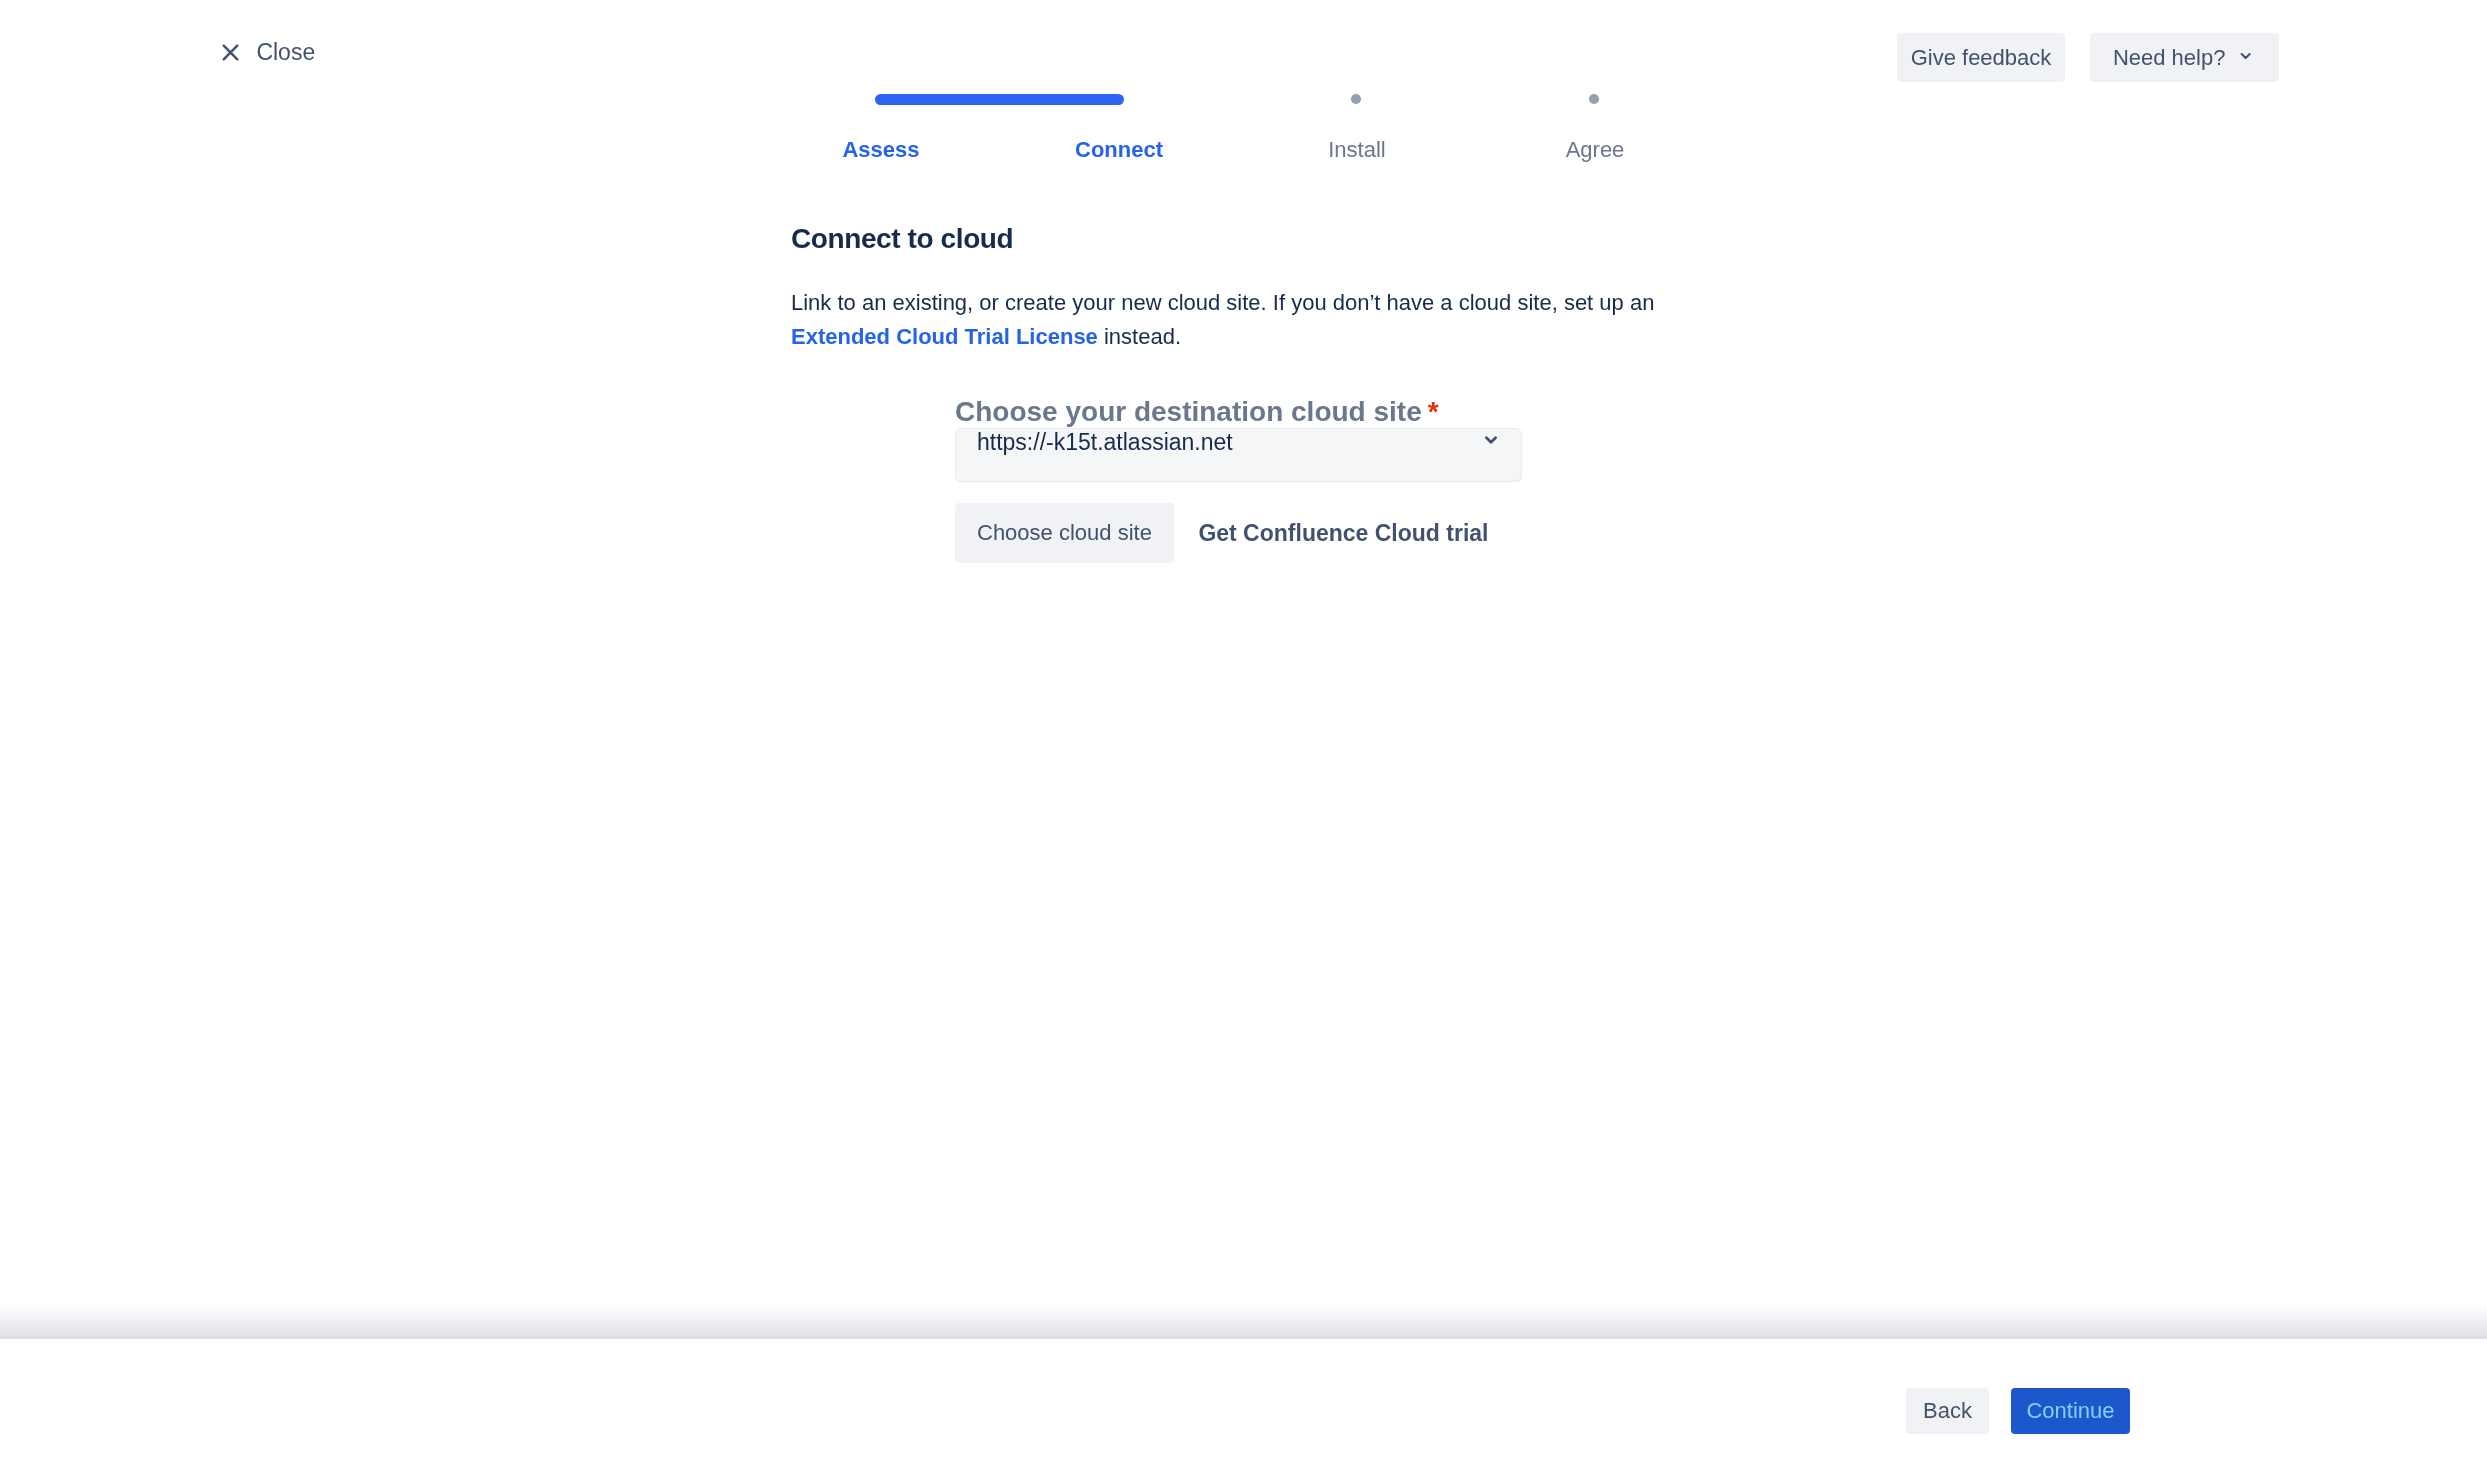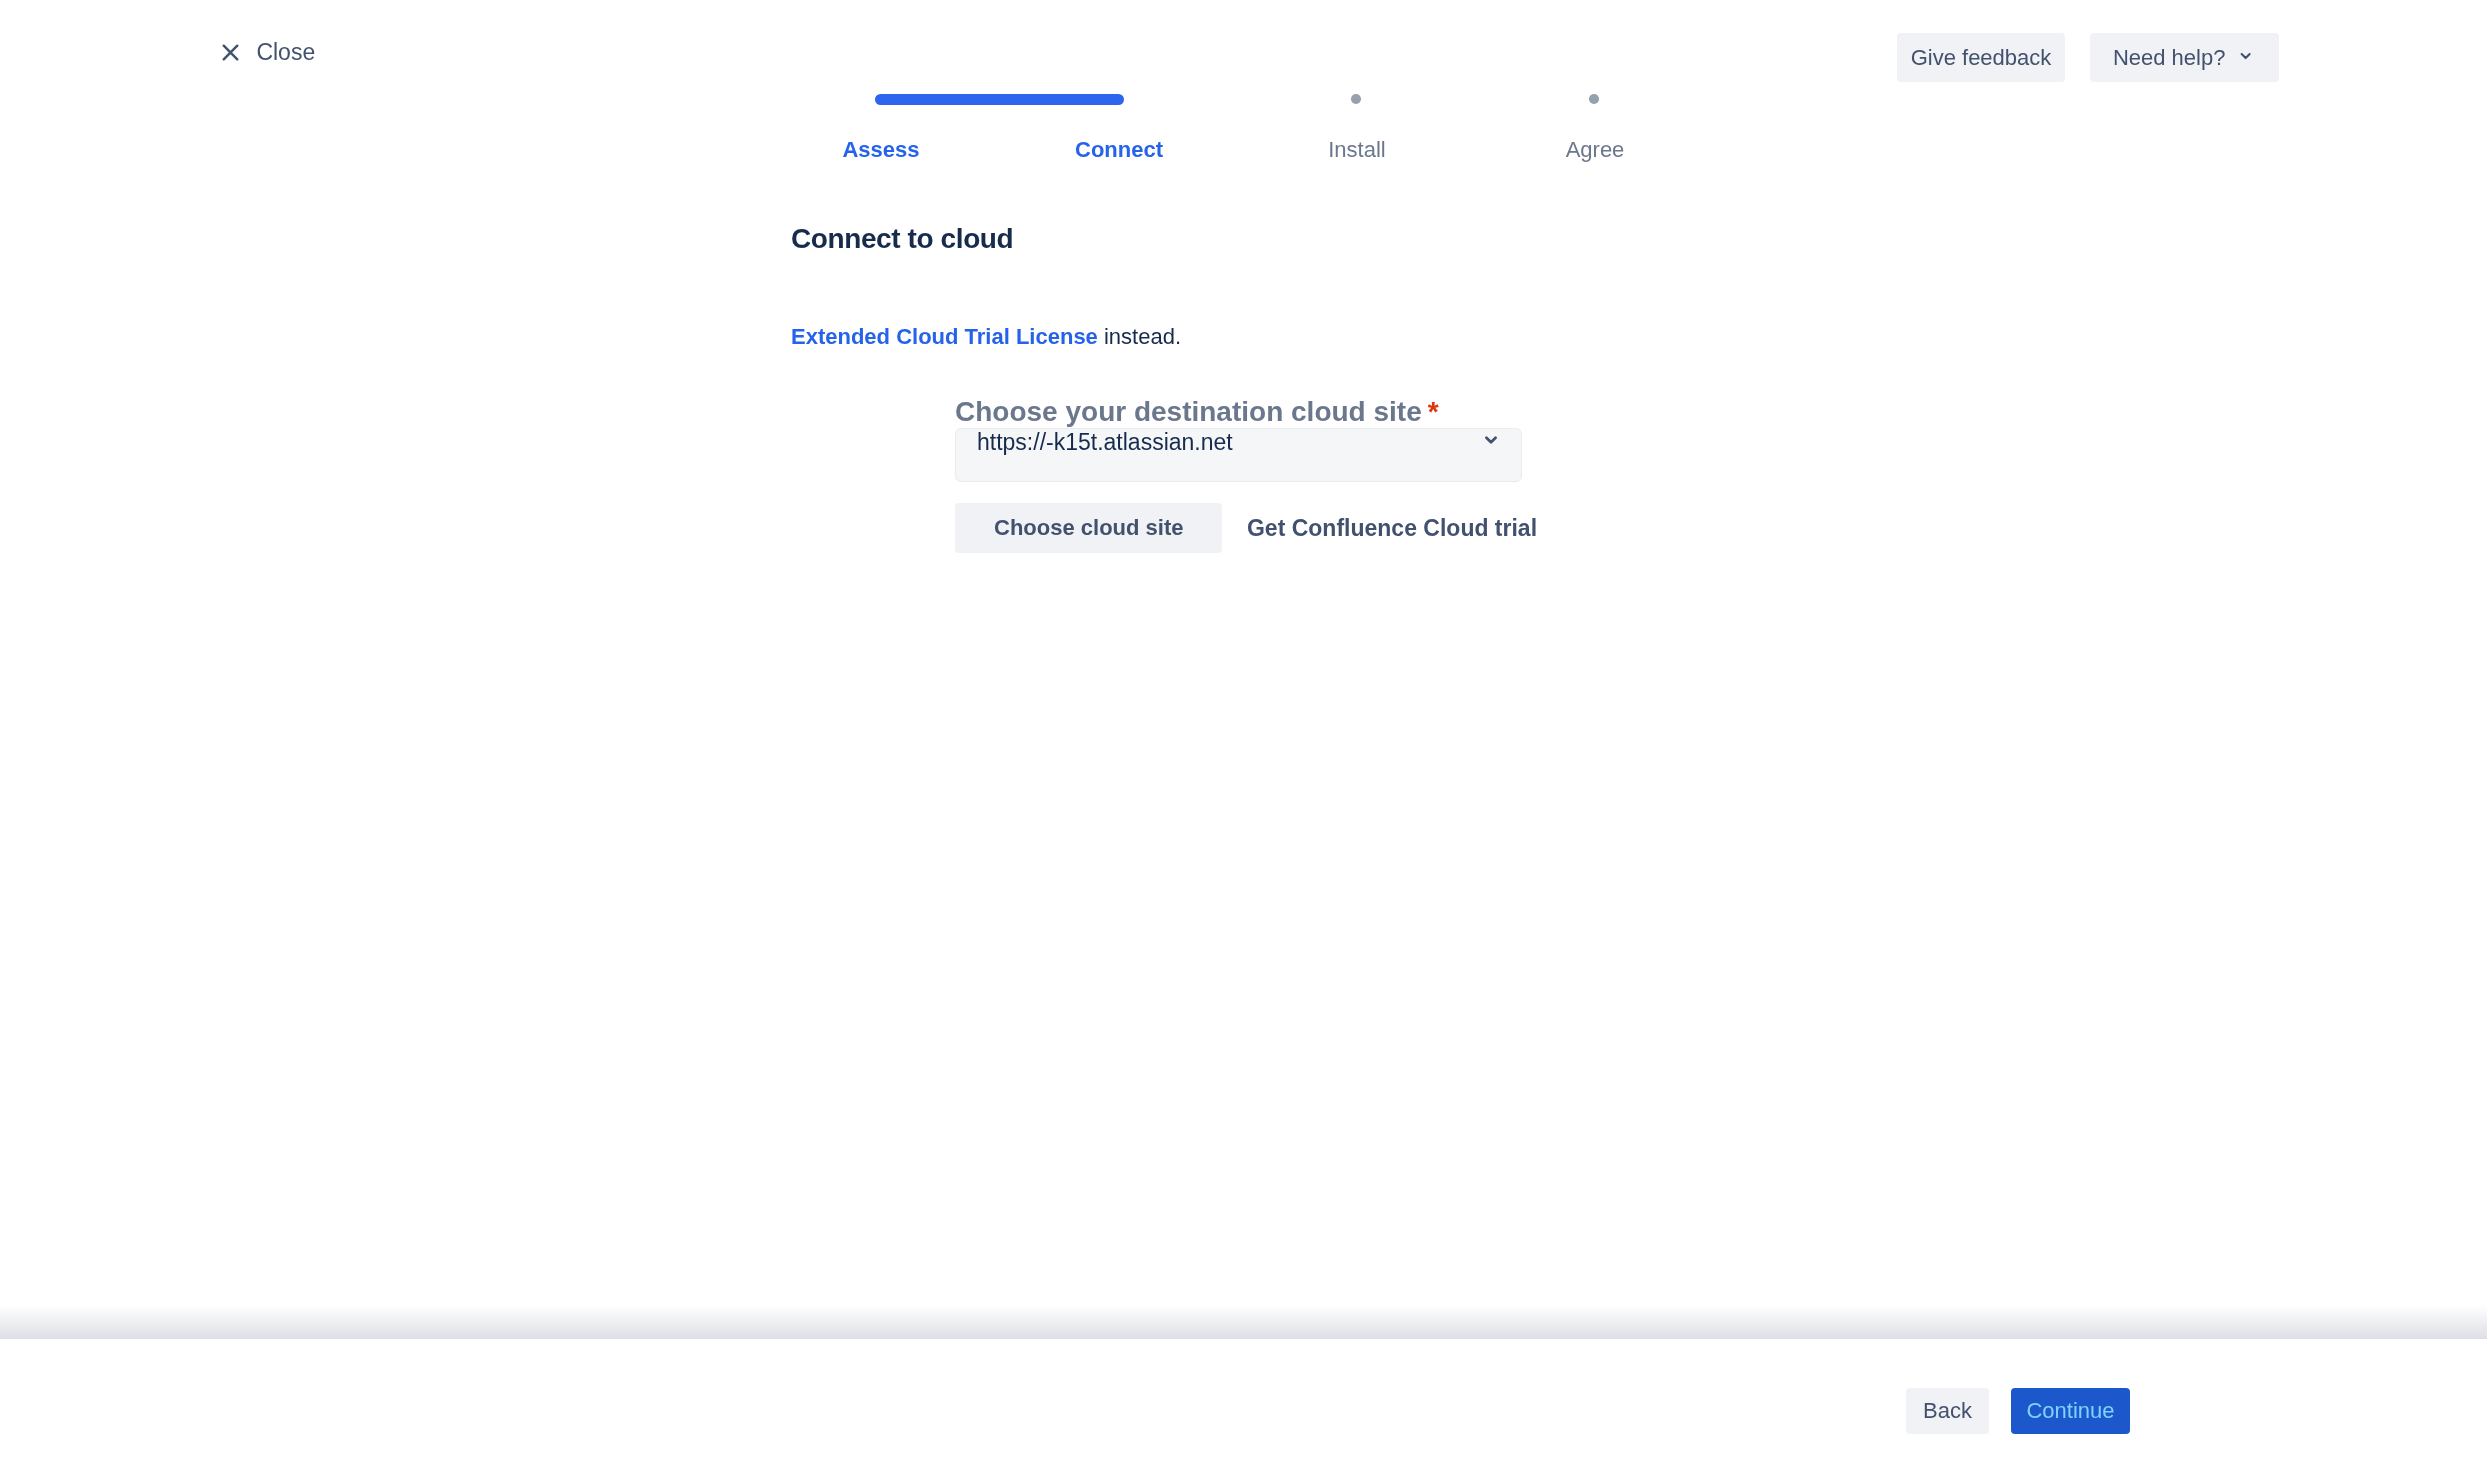--- a/index.html
+++ b/index.html
@@ -54,21 +54,21 @@
   .field-label{position:absolute;left:955px;top:396px;font-size:28px;font-weight:600;
     color:var(--text-muted);}
   .field-label .req{color:var(--required-red);margin-left:6px;}
   .select{position:absolute;left:955px;top:428px;width:567px;height:54px;
     background:var(--field-bg);border:0.7px solid var(--field-border);border-radius:6px;
     display:flex;cursor:pointer;}
   .select .value{margin-left:21px;font-size:23px;color:var(--text-dark);flex:1;}
   .select svg{margin-right:19.3px;}
 
   .actions{position:absolute;left:955px;top:503px;display:flex;align-items:center;gap:23px;}
-  .btn-choose{height:50px;padding:0 39px;font-weight:700;font-size:22px;}
+  .btn-choose{height:60px;padding:0 22px;font-weight:400;font-size:22px;}
   .btn-trial{background:none;border:none;cursor:pointer;font-family:inherit;
     font-size:23px;font-weight:700;color:var(--text-subtle);padding:0 1.5px;}
 
   
   .footer-shadow{position:absolute;left:0;top:1305px;width:2487px;height:34px;
     background:linear-gradient(to bottom,rgba(9,30,66,0),rgba(9,30,66,0.14));}
   .footer{position:absolute;left:0;top:1339px;width:2269px;height:144px;background:#fff;}
   .btn-back{position:absolute;left:1906px;top:49px;height:46px;width:83px;font-weight:400;}
   .btn-continue{position:absolute;left:2011px;top:49px;height:46px;width:119px;
     background:var(--primary-button-blue);color:#7dd3fc;font-weight:400;}
@@ -107,21 +107,21 @@
     <div class="dot dot-agree"></div>
     <div class="step-label step-0 active">Assess</div>
     <div class="step-label step-1 active">Connect</div>
     <div class="step-label step-2 todo">Install</div>
     <div class="step-label step-3 todo">Agree</div>
   </nav>
 
   <h1 class="title">Connect to cloud</h1>
 
   <p class="intro">
-    <br>
+    <span>Link to an existing, or create your new cloud site. If you don’t have a cloud site, set up an</span><br>
     <a>Extended Cloud Trial License</a><span> instead.</span>
   </p>
 
   <div class="field-label">
     <span>Choose your destination cloud site</span><span class="req">*</span>
   </div>
 
   <div class="select">
     <span class="value">https://-k15t.atlassian.net</span>
     <span>

